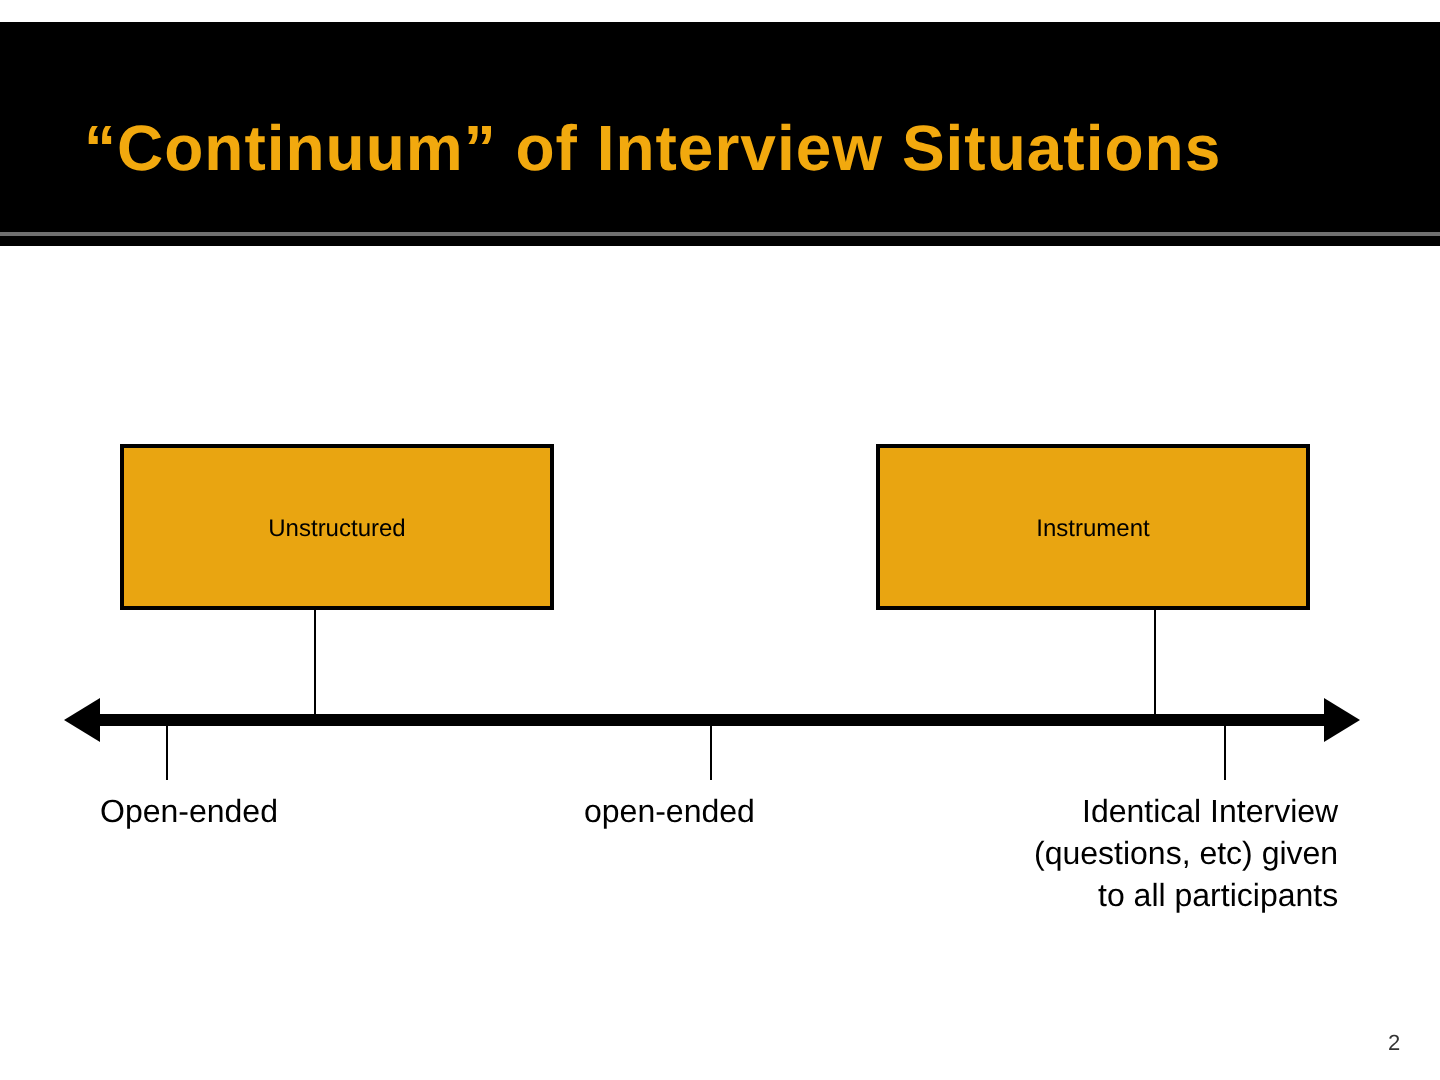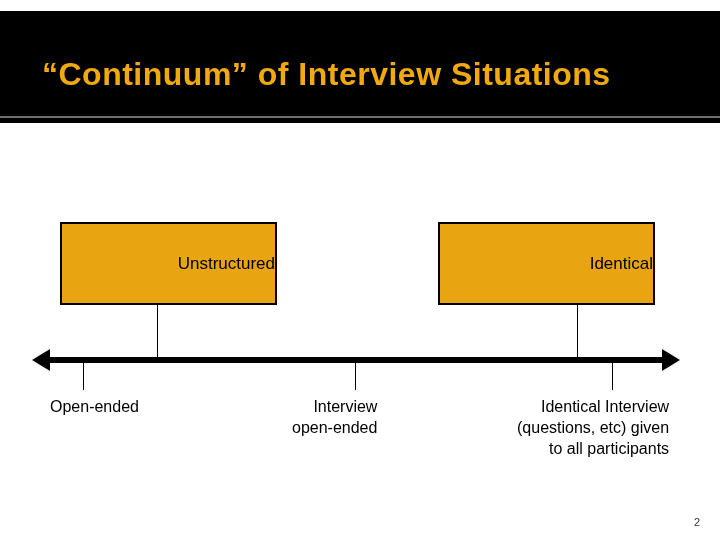--- a/index.html
+++ b/index.html
@@ -34,22 +34,22 @@
     white-space:nowrap;
   }
   .header-rule{
     position:absolute;left:0;top:116px;width:720px;height:2px;
     background:var(--rule-gray);
   }
   .gold-box{
     position:absolute;top:222px;width:213px;height:79px;
     background:var(--box-fill);
     border:2px solid var(--box-border);
-    display:flex;align-items:center;justify-content:flex-end;
-    font-size:17px;color:var(--text-black);
+    display:flex;align-items:center;justify-content:center;
+    font-size:12px;color:var(--text-black);
   }
   #box-unstructured{left:60px;}
   #box-structured{left:438px;}
   .vline{
     position:absolute;width:1px;background:var(--text-black);
   }
   #conn-left{left:157px;top:305px;height:53px;}
   #conn-right{left:577px;top:305px;height:53px;}
   #tick-1{left:83px;top:362px;height:28px;}
   #tick-2{left:355px;top:362px;height:28px;}
@@ -85,39 +85,38 @@
 
   <div class="header">
     <div class="title">“Continuum” of Interview Situations</div>
   </div>
   <div class="header-rule"></div>
 
   <div class="gold-box" id="box-unstructured">
     <span>Unstructured</span>
   </div>
   <div class="gold-box" id="box-structured">
-    <span>Identical</span>
+    <span>Instrument</span>
   </div>
 
   <div class="vline" id="conn-left"></div>
   <div class="vline" id="conn-right"></div>
 
   <div class="arrow-shaft"></div>
   <div class="arrowhead" id="arrowhead-left"></div>
   <div class="arrowhead" id="arrowhead-right"></div>
 
   <div class="vline" id="tick-1"></div>
   <div class="vline" id="tick-2"></div>
   <div class="vline" id="tick-3"></div>
 
   <div class="axis-label" id="label-open">
     <span>Open-ended</span>
   </div>
   <div class="axis-label" id="label-guides">
-    <span>Interview</span>
     <span>open-ended</span>
   </div>
   <div class="axis-label" id="label-identical">
     <span>Identical Interview</span>
     <span>(questions, etc) given</span>
     <span>to all participants</span>
   </div>
 
   <div class="page-number">2</div>
 

